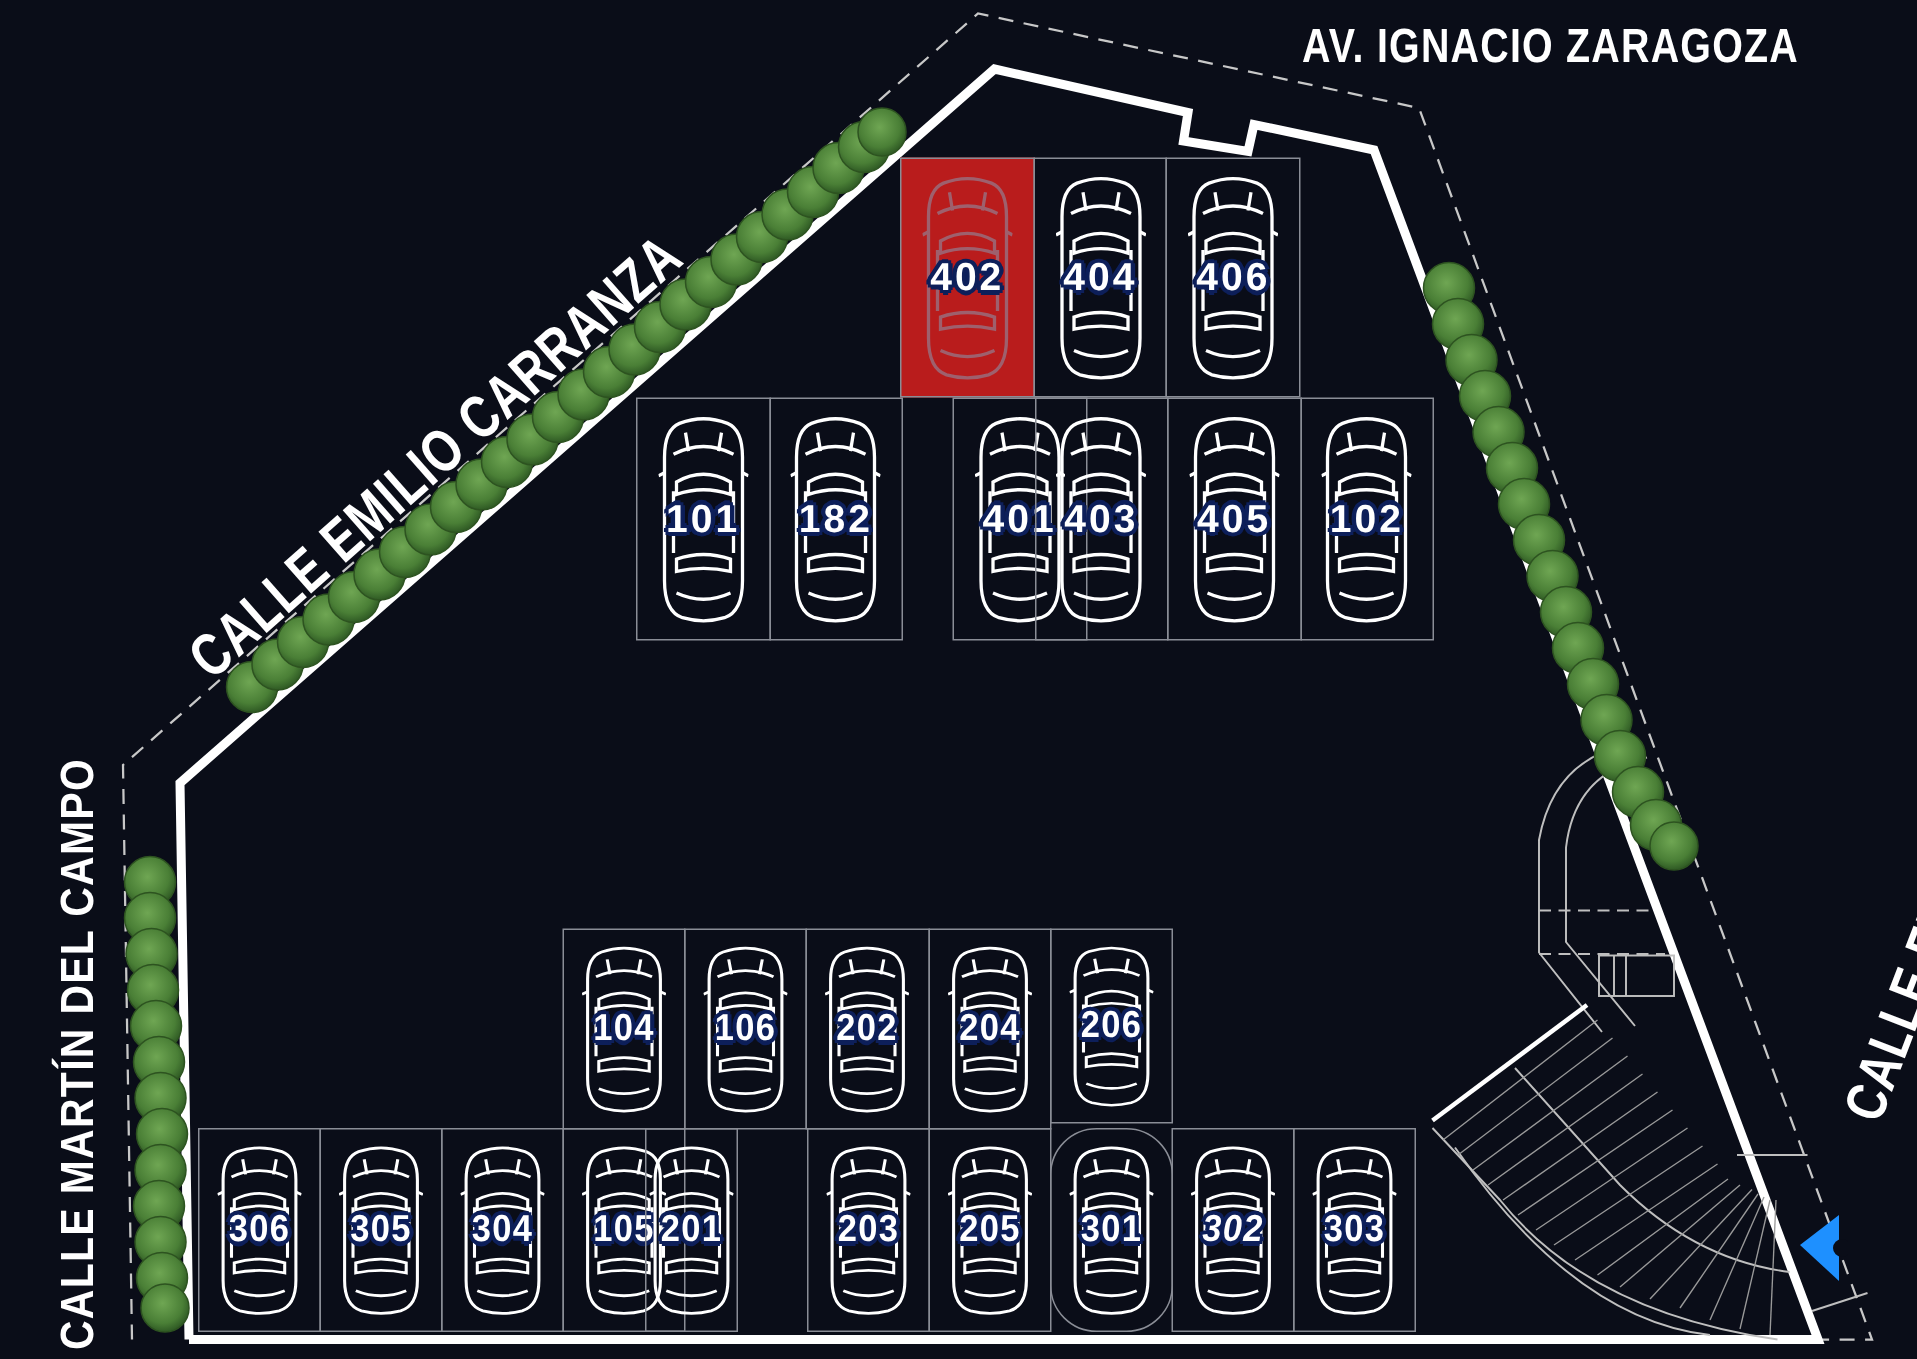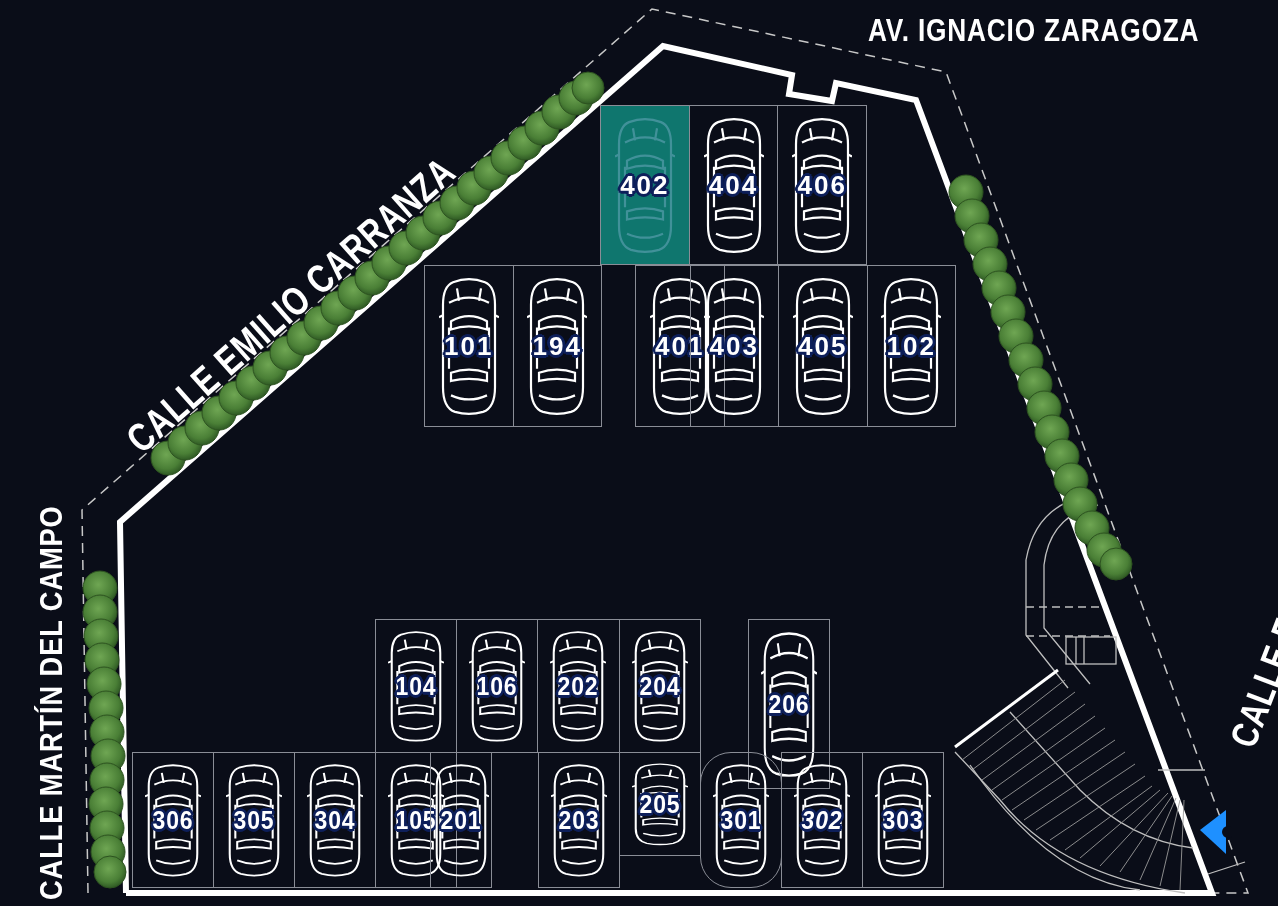--- a/index.html
+++ b/index.html
@@ -4,21 +4,21 @@
 <style>
   html, body { margin: 0; padding: 0; background: #0a0d18; }
   body { width: 1278px; height: 906px; overflow: hidden; position: relative;
          font-family: "Liberation Sans", "DejaVu Sans", sans-serif; }
   #plan { position: absolute; left: 0; top: 0; width: 1278px; height: 906px; }
   .street-label { position: absolute; color: #ffffff; font-weight: bold;
                   font-family: "Liberation Sans", sans-serif; white-space: nowrap;
                   transform-origin: 0 0; letter-spacing: 1px; }
   .slot { position: absolute; box-sizing: border-box; border: 1px solid #8a8d96;
           cursor: pointer; }
-  .slot.selected { background: #0f766e; }
+  .slot.selected { background: #b91c1c; }
   .car { position: absolute; left: 50%; top: 8px; bottom: 8px; width: 60px;
          transform: translateX(-50%); }
   .slot.narrow .car { width: 56px; }
   .slot-label { position: absolute; left: 50%; top: 50%; transform: translate(-50%, -50%);
                 color: #ffffff; font-weight: bold; font-size: 26px; letter-spacing: 2px;
                 font-family: "Liberation Sans", sans-serif;
                 text-shadow: -2px -2px 0 #0d1f5a, 2px -2px 0 #0d1f5a, -2px 2px 0 #0d1f5a,
                              2px 2px 0 #0d1f5a, 0 -3px 0 #0d1f5a, 0 3px 0 #0d1f5a,
                              -3px 0 0 #0d1f5a, 3px 0 0 #0d1f5a; }
   .slot.narrow .slot-label { font-size: 25px; letter-spacing: 1px; transform: translate(-50%, -50%) scaleX(0.92); }
@@ -215,21 +215,21 @@
             <path d="M14,8 Q30,2 46,8 Q56,12 56,30 L56,110 Q56,130 44,134 Q30,138 16,134 Q4,130 4,110 L4,30 Q4,12 14,8 Z"></path>
             <path d="M10,28 Q30,18 50,28"></path>
             <path d="M12,46 Q30,36 48,46 L48,54 Q30,48 12,54 Z"></path>
             <path d="M10,52 L10,92 M50,52 L50,92"></path>
             <path d="M12,96 Q30,90 48,96 L48,104 Q30,100 12,104 Z"></path>
             <path d="M12,118 Q30,126 48,118"></path>
             <path d="M4,40 L0,42 M56,40 L60,42"></path>
             <path d="M18,14 L20,26 M42,14 L40,26"></path>
           </g>
         </svg></div>
-      <span class="slot-label">194</span>
+      <span class="slot-label">182</span>
     </div>
     <div class="slot" style="left: 635px; top: 265px; width: 89.5px; height: 162px;">
       <div class="car"><svg viewBox="0 0 60 140" width="100%" height="100%" preserveAspectRatio="none">
           <g fill="none" stroke="#ffffff" stroke-width="2.2">
             <path d="M14,8 Q30,2 46,8 Q56,12 56,30 L56,110 Q56,130 44,134 Q30,138 16,134 Q4,130 4,110 L4,30 Q4,12 14,8 Z"></path>
             <path d="M10,28 Q30,18 50,28"></path>
             <path d="M12,46 Q30,36 48,46 L48,54 Q30,48 12,54 Z"></path>
             <path d="M10,52 L10,92 M50,52 L50,92"></path>
             <path d="M12,96 Q30,90 48,96 L48,104 Q30,100 12,104 Z"></path>
             <path d="M12,118 Q30,126 48,118"></path>
@@ -337,21 +337,21 @@
             <path d="M12,46 Q30,36 48,46 L48,54 Q30,48 12,54 Z"></path>
             <path d="M10,52 L10,92 M50,52 L50,92"></path>
             <path d="M12,96 Q30,90 48,96 L48,104 Q30,100 12,104 Z"></path>
             <path d="M12,118 Q30,126 48,118"></path>
             <path d="M4,40 L0,42 M56,40 L60,42"></path>
             <path d="M18,14 L20,26 M42,14 L40,26"></path>
           </g>
         </svg></div>
       <span class="slot-label">204</span>
     </div>
-    <div class="slot narrow" style="left: 699.8px; top: 619px; width: 82.2px; height: 170px; margin-left: 48px;">
+    <div class="slot narrow" style="left: 699.8px; top: 619px; width: 82.2px; height: 130px;">
       <div class="car"><svg viewBox="0 0 60 140" width="100%" height="100%" preserveAspectRatio="none">
           <g fill="none" stroke="#ffffff" stroke-width="2.2">
             <path d="M14,8 Q30,2 46,8 Q56,12 56,30 L56,110 Q56,130 44,134 Q30,138 16,134 Q4,130 4,110 L4,30 Q4,12 14,8 Z"></path>
             <path d="M10,28 Q30,18 50,28"></path>
             <path d="M12,46 Q30,36 48,46 L48,54 Q30,48 12,54 Z"></path>
             <path d="M10,52 L10,92 M50,52 L50,92"></path>
             <path d="M12,96 Q30,90 48,96 L48,104 Q30,100 12,104 Z"></path>
             <path d="M12,118 Q30,126 48,118"></path>
             <path d="M4,40 L0,42 M56,40 L60,42"></path>
             <path d="M18,14 L20,26 M42,14 L40,26"></path>
@@ -442,21 +442,21 @@
             <path d="M12,46 Q30,36 48,46 L48,54 Q30,48 12,54 Z"></path>
             <path d="M10,52 L10,92 M50,52 L50,92"></path>
             <path d="M12,96 Q30,90 48,96 L48,104 Q30,100 12,104 Z"></path>
             <path d="M12,118 Q30,126 48,118"></path>
             <path d="M4,40 L0,42 M56,40 L60,42"></path>
             <path d="M18,14 L20,26 M42,14 L40,26"></path>
           </g>
         </svg></div>
       <span class="slot-label">203</span>
     </div>
-    <div class="slot narrow" style="left: 618.6px; top: 752px; width: 82.1px; height: 104px; padding-left: 24px;">
+    <div class="slot narrow" style="left: 618.6px; top: 752px; width: 82.1px; height: 136px; padding-left: 24px;">
       <div class="car"><svg viewBox="0 0 60 140" width="100%" height="100%" preserveAspectRatio="none">
           <g fill="none" stroke="#ffffff" stroke-width="2.2">
             <path d="M14,8 Q30,2 46,8 Q56,12 56,30 L56,110 Q56,130 44,134 Q30,138 16,134 Q4,130 4,110 L4,30 Q4,12 14,8 Z"></path>
             <path d="M10,28 Q30,18 50,28"></path>
             <path d="M12,46 Q30,36 48,46 L48,54 Q30,48 12,54 Z"></path>
             <path d="M10,52 L10,92 M50,52 L50,92"></path>
             <path d="M12,96 Q30,90 48,96 L48,104 Q30,100 12,104 Z"></path>
             <path d="M12,118 Q30,126 48,118"></path>
             <path d="M4,40 L0,42 M56,40 L60,42"></path>
             <path d="M18,14 L20,26 M42,14 L40,26"></path>

